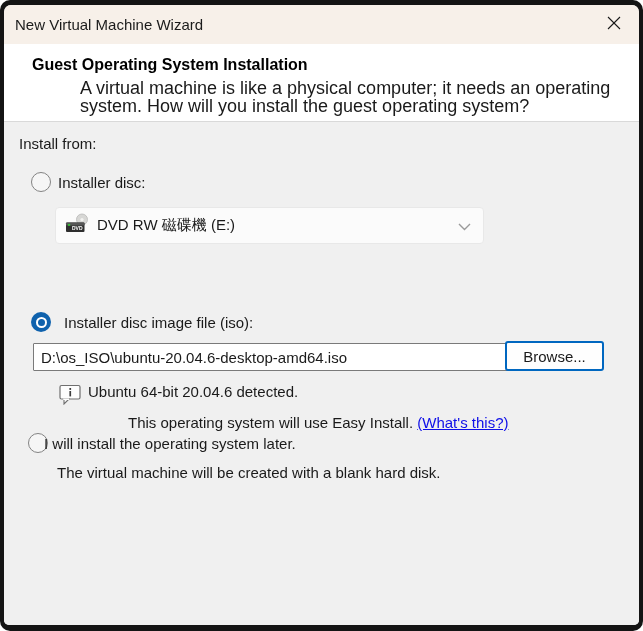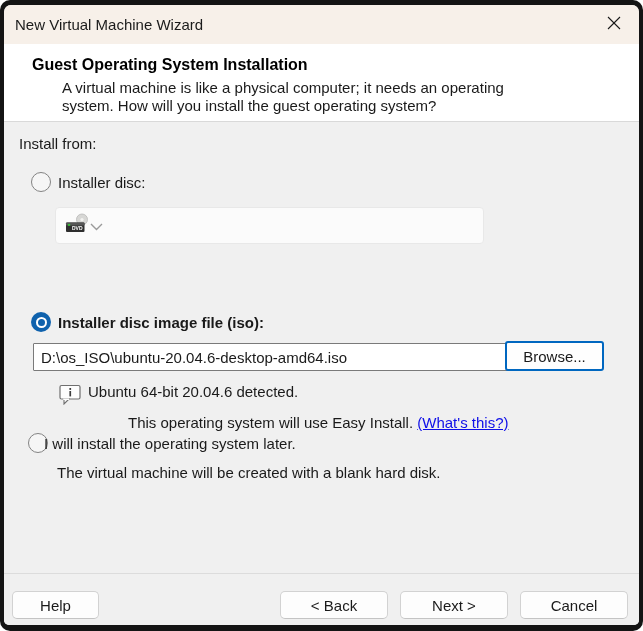--- a/index.html
+++ b/index.html
@@ -39,21 +39,21 @@
   }
 
   
   .header {
     height:78px; flex:0 0 78px;
     background:#ffffff;
     border-bottom:1px solid #d9d9d9;
     padding:11px 0 0 28px;
   }
   .header-title { font-size:16px; font-weight:bold; color:#000; line-height:20px; }
-  .header-desc  { font-size:15px; line-height:18px; margin-left:30px; margin-top:4px; }
+  .header-desc  { font-size:18px; line-height:18px; margin-left:48px; margin-top:4px; }
 
   
   .body {
     position:relative; flex:1 1 auto;
     background:#f0f0f0;
     font-size:15px;
   }
   .install-from { position:absolute; left:15px; top:13px;text-align:right; }
 
   .radio {
@@ -176,29 +176,30 @@
         <span>
           <svg width="25" height="23" viewBox="0 0 25 23">
             <circle cx="17" cy="6.5" r="5.5" fill="#d7d7d5" stroke="#b9b9b7" stroke-width="0.8"></circle>
             <circle cx="17" cy="6.5" r="1.6" fill="#f3f3f1"></circle>
             <rect x="1" y="9.5" width="18.5" height="9.5" rx="1" fill="#2e2e2e"></rect>
             <rect x="1" y="9.5" width="18.5" height="3" rx="1" fill="#565656"></rect>
             <rect x="3" y="11" width="2.2" height="1.8" fill="#35c135"></rect>
             <text x="7" y="17.4" font-size="5" font-weight="bold" fill="#ffffff" font-family="Liberation Sans, sans-serif">DVD</text>
           </svg>
         </span>
+        <span class="drive-name">DVD RW 磁碟機 (E:)</span>
         <span class="chevron">
           <svg width="13" height="8" viewBox="0 0 13 8">
             <polyline points="1,1 6.5,6.5 12,1" fill="none" stroke="#9a9a9a" stroke-width="1.4"></polyline>
           </svg>
         </span>
       </div>
 
       <div class="radio selected" style="left:27px; top:190px;"></div>
-      <span class="radio-label" style="left:54px; top:192px;font-weight:bold;">Installer disc image file (iso):</span>
+      <span class="radio-label" style="left:60px; top:192px;">Installer disc image file (iso):</span>
 
       <div class="iso-combo">
         <span class="iso-path">D:\os_ISO\ubuntu-20.04.6-desktop-amd64.iso</span>
         <span class="chevron">
           <svg width="12" height="8" viewBox="0 0 12 8">
             <polyline points="1,1 6,6.5 11,1" fill="none" stroke="#606060" stroke-width="1.3"></polyline>
           </svg>
         </span>
       </div>
 
@@ -217,21 +218,15 @@
       <span class="detect-line2">
         <span>This operating system will use Easy Install. </span><a class="whats-this">(What's this?)</a>
       </span>
 
       <div class="radio" style="left:24px; top:311px;"></div>
       <span class="radio-label" style="left:40px; top:313px;">I will install the operating system later.</span>
 
       <span class="blank-disk-note">The virtual machine will be created with a blank hard disk.</span>
     </div>
 
-    <div class="footer">
-      <button class="btn btn-help">Help</button>
-      <button class="btn btn-back">&lt; Back</button>
-      <button class="btn btn-next">Next &gt;</button>
-      <button class="btn btn-cancel">Cancel</button>
-    </div>
 
   </div>
 </div>
 
 </body></html>

